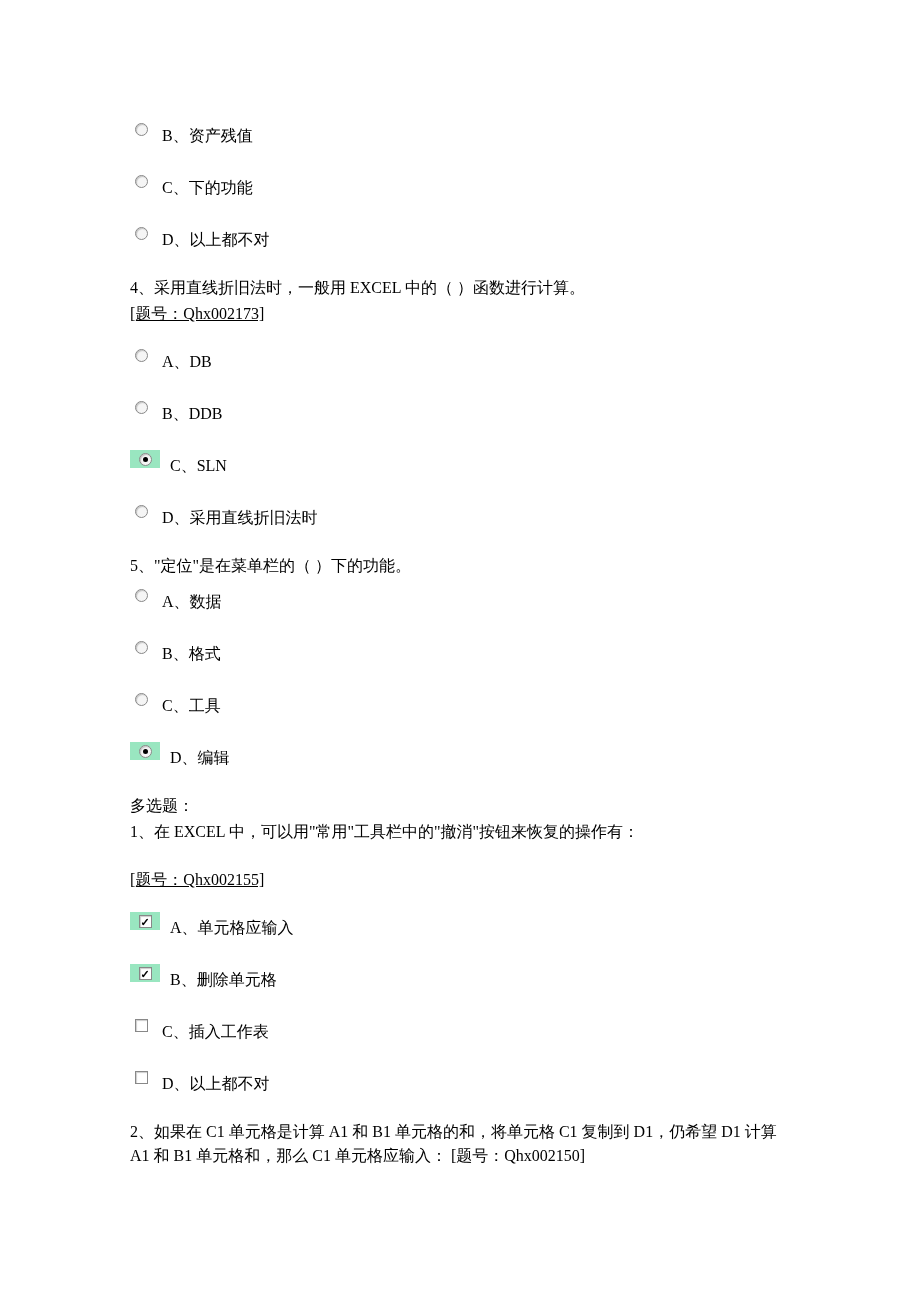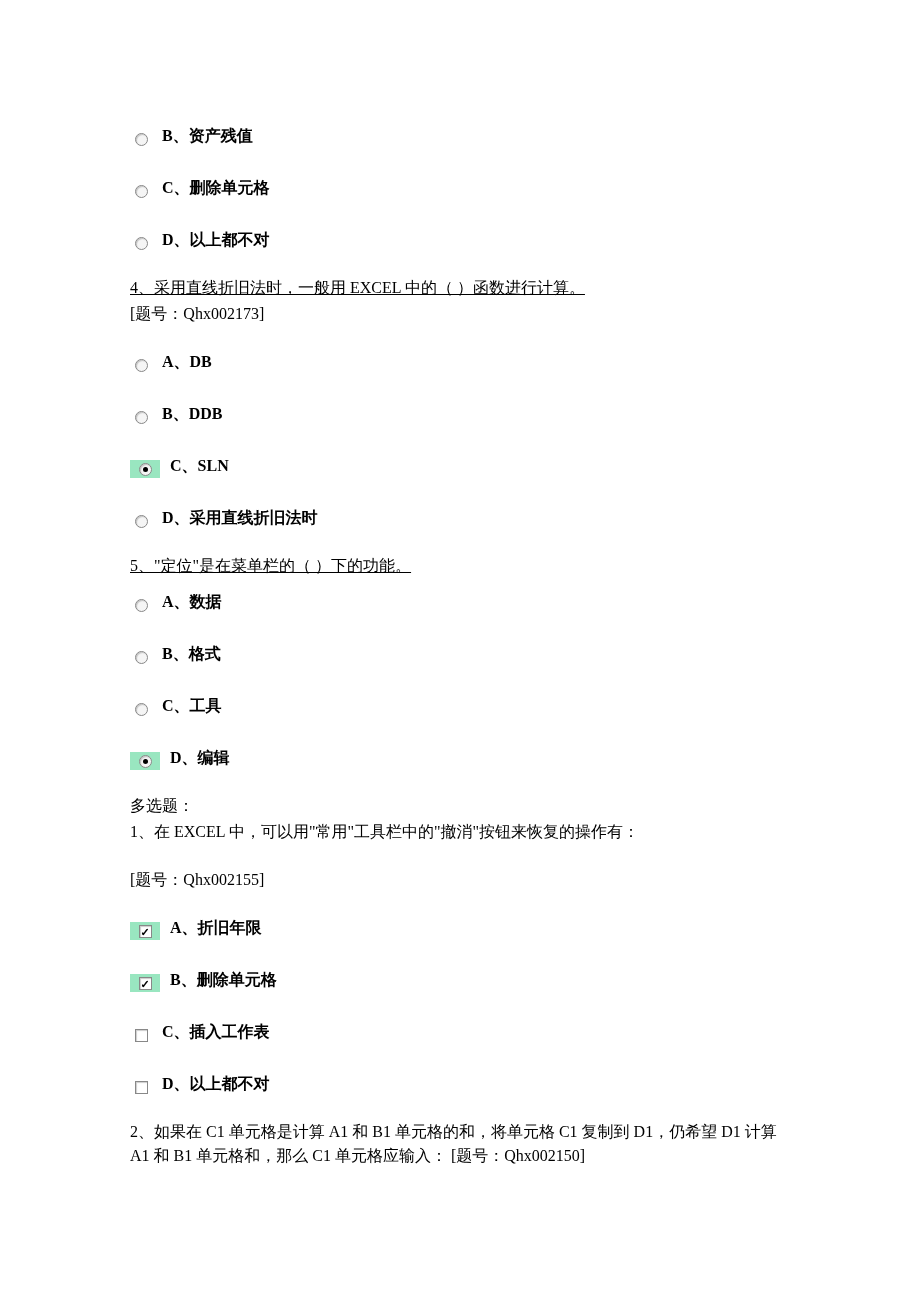--- a/index.html
+++ b/index.html
@@ -10,23 +10,22 @@
     body {
       font-family: "SimSun", "Times New Roman", serif;
       font-size: 16px;
       line-height: 1.5;
       background: #ffffff;
       padding: 120px 130px 50px 130px;
       width: 920px;
     }
     .option-row {
       display: flex;
-      align-items: flex-end;
+      align-items: flex-start;
       margin-bottom: 24px;
-      font-weight: bold;
     }
     .option-row .control-wrap {
       width: 22px;
       height: 18px;
       display: flex;
       align-items: center;
       justify-content: center;
       margin-right: 10px;
     }
     .option-row .control-wrap.highlighted {
@@ -75,24 +74,24 @@
     .option-text {
       font-size: 16px;
       padding-top: 4px;
     }
     .question-block {
       margin-bottom: 8px;
       margin-top: 10px;
     }
     .question-text {
       margin-bottom: 2px;
-      text-decoration: underline;
     }
     .question-id {
       margin-bottom: 20px;
+      text-decoration: underline;
     }
     .section-title {
       margin-top: 22px;
       margin-bottom: 2px;
     }
     .q-with-id-inline {
     }
   </style>
 </head>
 <body>
@@ -101,21 +100,21 @@
   <span class="control-wrap">
     <span class="radio"></span>
   </span>
   <span class="option-text">B、资产残值</span>
 </div>
 
 <div class="option-row">
   <span class="control-wrap">
     <span class="radio"></span>
   </span>
-  <span class="option-text">C、删除单元格</span>
+  <span class="option-text">C、下的功能</span>
 </div>
 
 <div class="option-row">
   <span class="control-wrap">
     <span class="radio"></span>
   </span>
   <span class="option-text">D、以上都不对</span>
 </div>
 
 <div class="question-block">
@@ -185,21 +184,21 @@
 
 <div class="section-title">多选题：</div>
 
 <div style="margin-bottom:24px;">1、在 EXCEL 中，可以用"常用"工具栏中的"撤消"按钮来恢复的操作有：</div>
 <div class="question-id">[题号：Qhx002155]</div>
 
 <div class="option-row">
   <span class="control-wrap highlighted">
     <span class="checkbox checked"></span>
   </span>
-  <span class="option-text">A、折旧年限</span>
+  <span class="option-text">A、单元格应输入</span>
 </div>
 
 <div class="option-row">
   <span class="control-wrap highlighted">
     <span class="checkbox checked"></span>
   </span>
   <span class="option-text">B、删除单元格</span>
 </div>
 
 <div class="option-row">

